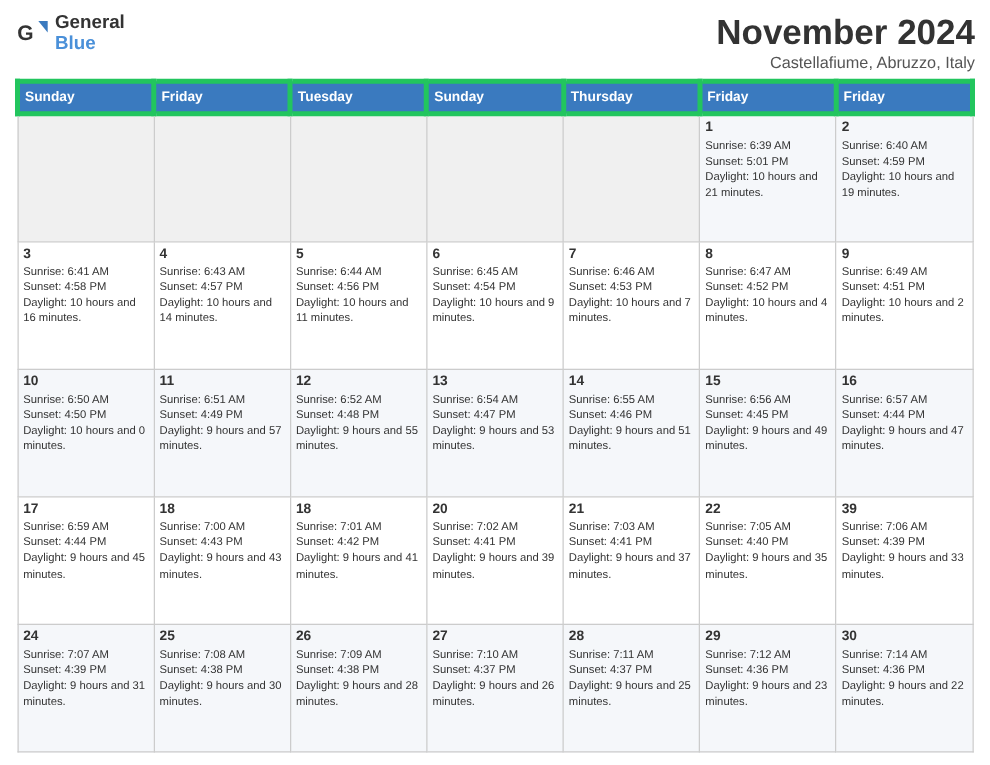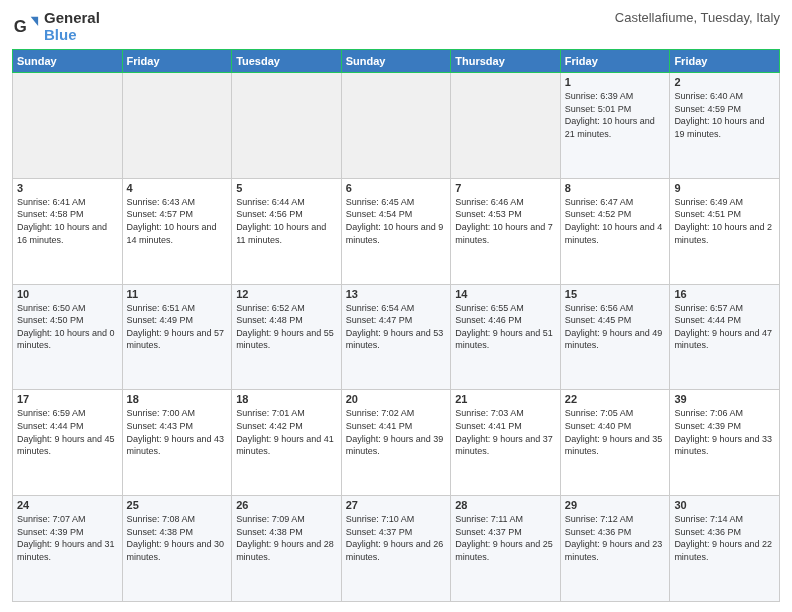--- a/index.html
+++ b/index.html
@@ -69,21 +69,21 @@
       border-collapse: collapse;
       flex: 1;
     }
     thead tr th {
       background: #3a7abf;
       color: #fff;
       font-size: 11px;
       font-weight: bold;
       padding: 5px 4px;
       text-align: left;
-      border: 1px solid #22c55e;
+      border: 4px solid #22c55e;
     }
     tbody tr td {
       border: 1px solid #ccc;
       vertical-align: top;
       padding: 3px 4px;
       font-size: 9.5px;
       color: #333;
       width: calc(100% / 7);
       height: 88px;
       background: #fff;
@@ -118,21 +118,22 @@
       <svg class="logo-icon" viewBox="0 0 30 30">
         <text x="2" y="20" font-size="18" font-weight="bold" fill="#333">G</text>
         <polygon points="20,4 28,4 28,14" fill="#3a7abf"></polygon>
       </svg>
       <div class="logo-text">
         <span class="logo-general">General</span>
         <span class="logo-blue">Blue</span>
       </div>
     </div>
     <div class="title-block">
-      <div class="location">Castellafiume, Tuesday, Italy</div>
+      <div class="month-title">November 2024</div>
+      <div class="location">Castellafiume, Abruzzo, Italy</div>
     </div>
   </div>
 
   <div class="calendar">
     <table>
       <thead>
         <tr>
         <th>Sunday</th>
             <th>Friday</th>
             <th>Tuesday</th>

